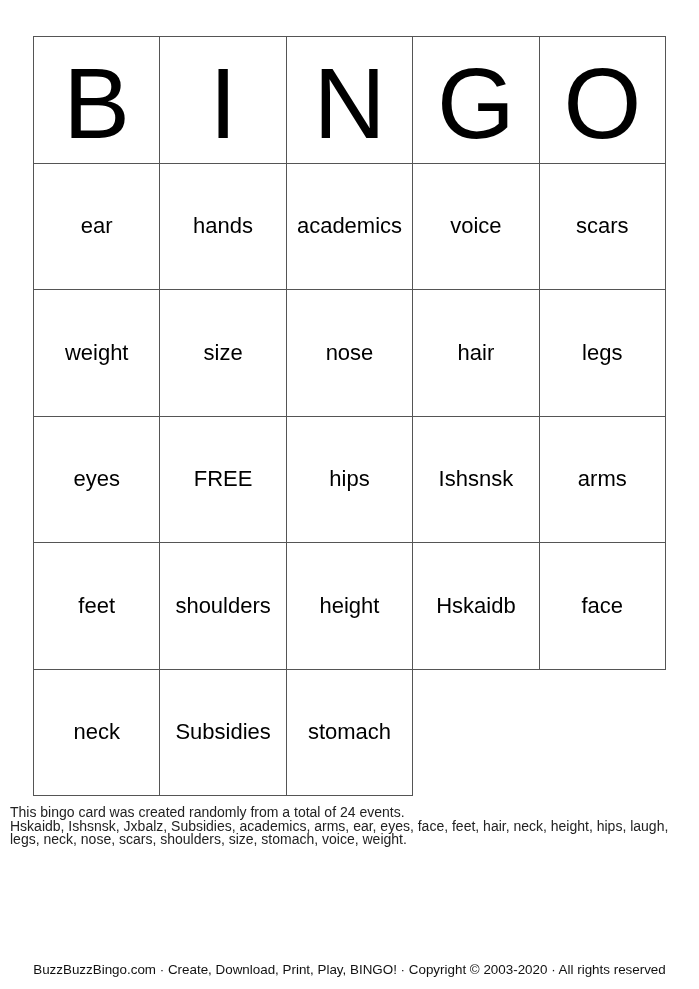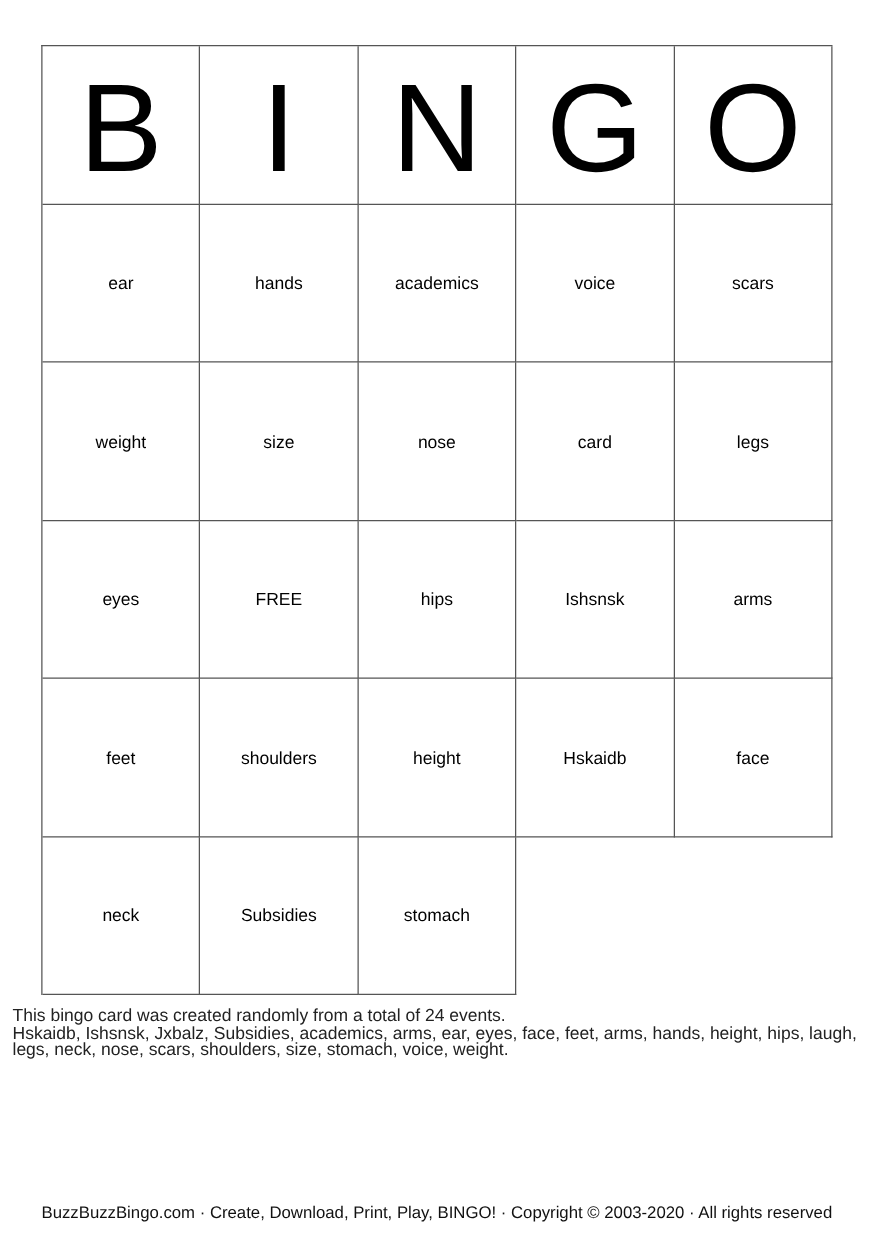--- a/index.html
+++ b/index.html
@@ -27,21 +27,21 @@
       border-top: 1px solid #555555;
       border-left: 1px solid #555555;
       box-sizing: border-box;
     }
     .cell {
       border-right: 1px solid #555555;
       border-bottom: 1px solid #555555;
       display: flex;
       align-items: center;
       justify-content: center;
-      font-size: 14px;
+      font-size: 22px;
       box-sizing: border-box;
       text-align: center;
     }
     .header-cell {
       font-size: 100px;
       line-height: 1;
       padding-top: 6px;
     }
     .info {
       position: absolute;
@@ -74,21 +74,21 @@
 
   <div class="cell">ear</div>
   <div class="cell">hands</div>
   <div class="cell">academics</div>
   <div class="cell">voice</div>
   <div class="cell">scars</div>
 
   <div class="cell">weight</div>
   <div class="cell">size</div>
   <div class="cell">nose</div>
-  <div class="cell">card</div>
+  <div class="cell">hair</div>
 
   <div class="cell">legs</div>
   <div class="cell">eyes</div>
   <div class="cell">FREE</div>
   <div class="cell">hips</div>
   <div class="cell">Ishsnsk</div>
 
   <div class="cell">arms</div>
   <div class="cell">feet</div>
   <div class="cell">shoulders</div>
@@ -96,16 +96,16 @@
   <div class="cell">Hskaidb</div>
 
   <div class="cell">face</div>
   <div class="cell">neck</div>
   <div class="cell">Subsidies</div>
   <div class="cell">stomach</div>
 </div>
 
 <div class="info">
   <div>This bingo card was created randomly from a total of 24 events.</div>
-  <div>Hskaidb, Ishsnsk, Jxbalz, Subsidies, academics, arms, ear, eyes, face, feet, arms, hands, height, hips, laugh, legs, neck, nose, scars, shoulders, size, stomach, voice, weight.</div>
+  <div>Hskaidb, Ishsnsk, Jxbalz, Subsidies, academics, arms, ear, eyes, face, feet, hair, neck, height, hips, laugh, legs, neck, nose, scars, shoulders, size, stomach, voice, weight.</div>
 </div>
 
 <div class="footer">BuzzBuzzBingo.com · Create, Download, Print, Play, BINGO! · Copyright © 2003-2020 · All rights reserved</div>
 
 </body></html>

